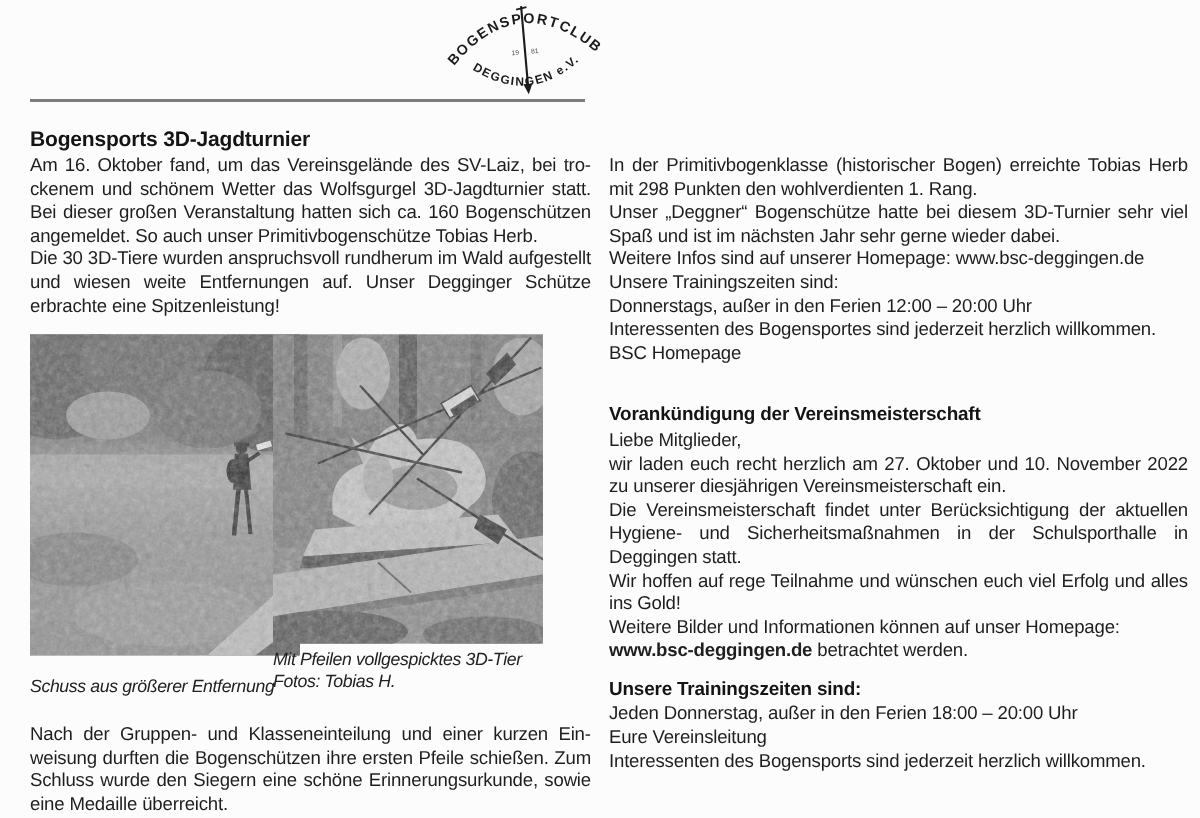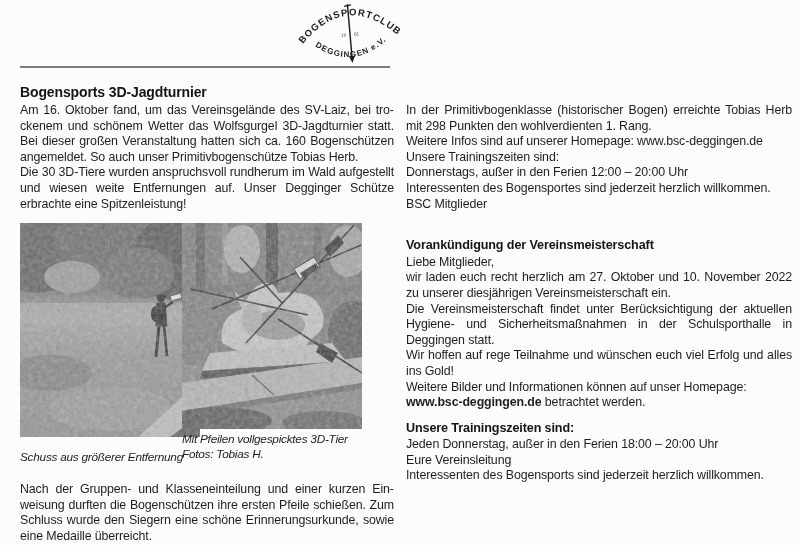--- a/index.html
+++ b/index.html
@@ -165,25 +165,26 @@
         <div class="cap cap-first">Mit Pfeilen vollgespicktes 3D-Tier</div>
         <div class="cap">Fotos: Tobias H.</div>
       </figure>
     </div>
 
     <p class="just p3">Nach der Gruppen- und Klasseneinteilung und einer kurzen Ein­weisung durften die Bogenschützen ihre ersten Pfeile schießen. Zum Schluss wurde den Siegern eine schöne Erinnerungsurkun­de, sowie eine Medaille überreicht.</p>
   </div>
 
   <div class="col col-right">
     <p class="just">In der Primitivbogenklasse (historischer Bogen) erreichte Tobias Herb mit 298 Punkten den wohlverdienten 1. Rang.</p>
+    <p class="just">Unser „Deggner“ Bogenschütze hatte bei diesem 3D-Turnier sehr viel Spaß und ist im nächsten Jahr sehr gerne wieder dabei.</p>
     <p>Weitere Infos sind auf unserer Homepage: www.bsc-deggingen.de</p>
     <p>Unsere Trainingszeiten sind:</p>
     <p>Donnerstags, außer in den Ferien 12:00 – 20:00 Uhr</p>
     <p>Interessenten des Bogensportes sind jederzeit herzlich willkommen.</p>
-    <p>BSC Mitglieder</p>
+    <p>BSC Homepage</p>
 
     <h3 class="sub-heading ann-heading">Vorankündigung der Vereinsmeisterschaft</h3>
     <p>Liebe Mitglieder,</p>
     <p class="just">wir laden euch recht herzlich am 27. Oktober und 10. November 2022 zu unserer diesjährigen Vereinsmeisterschaft ein.</p>
     <p class="just">Die Vereinsmeisterschaft findet unter Berücksichtigung der aktu­ellen Hygiene- und Sicherheitsmaßnahmen in der Schulsporthal­le in Deggingen statt.</p>
     <p class="just">Wir hoffen auf rege Teilnahme und wünschen euch viel Erfolg und alles ins Gold!</p>
     <p>Weitere Bilder und Informationen können auf unser Homepage:</p>
     <p><span class="b">www.bsc-deggingen.de</span><span> betrachtet werden.</span></p>
 
     <h3 class="sub-heading train-heading">Unsere Trainingszeiten sind:</h3>

